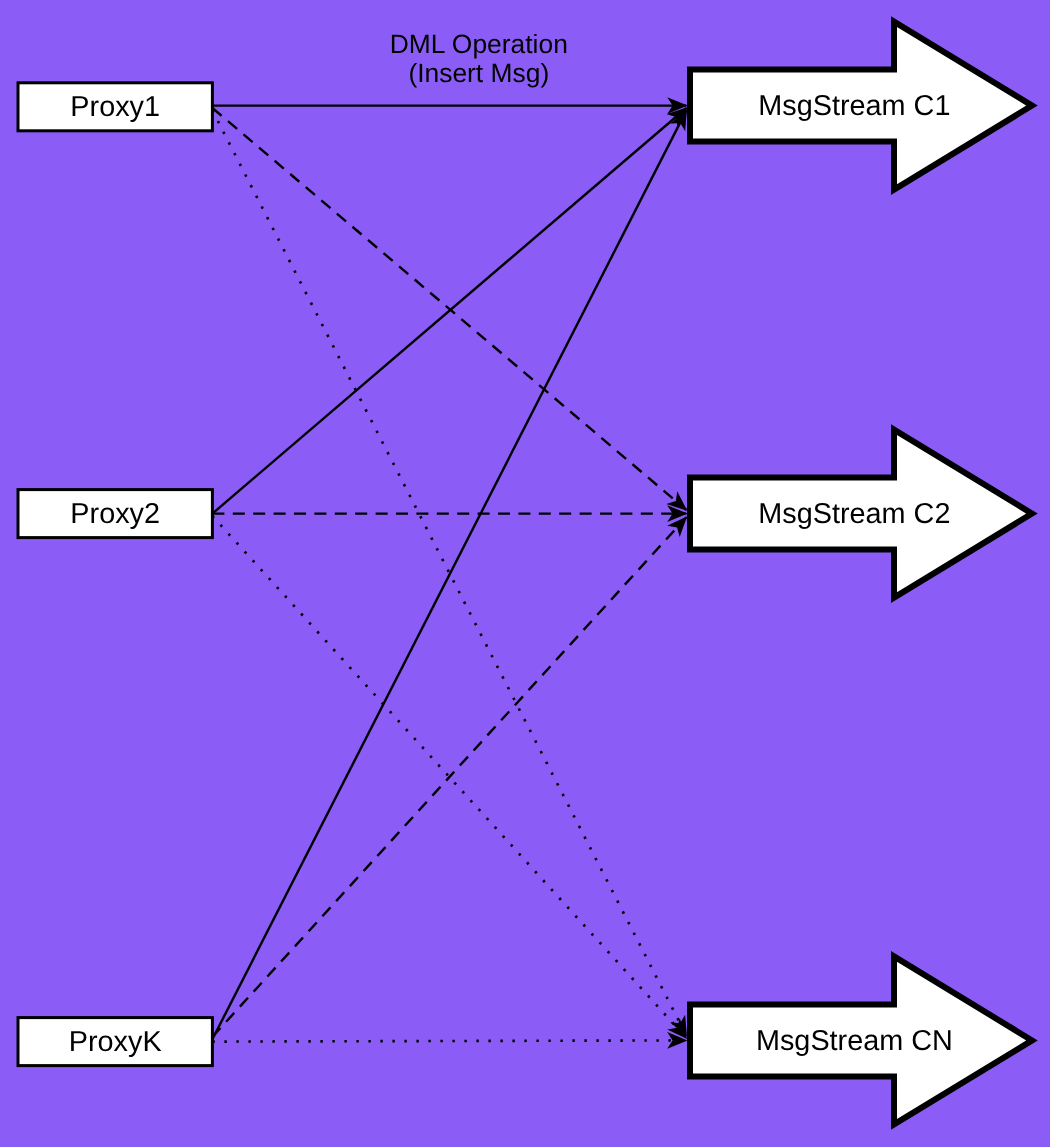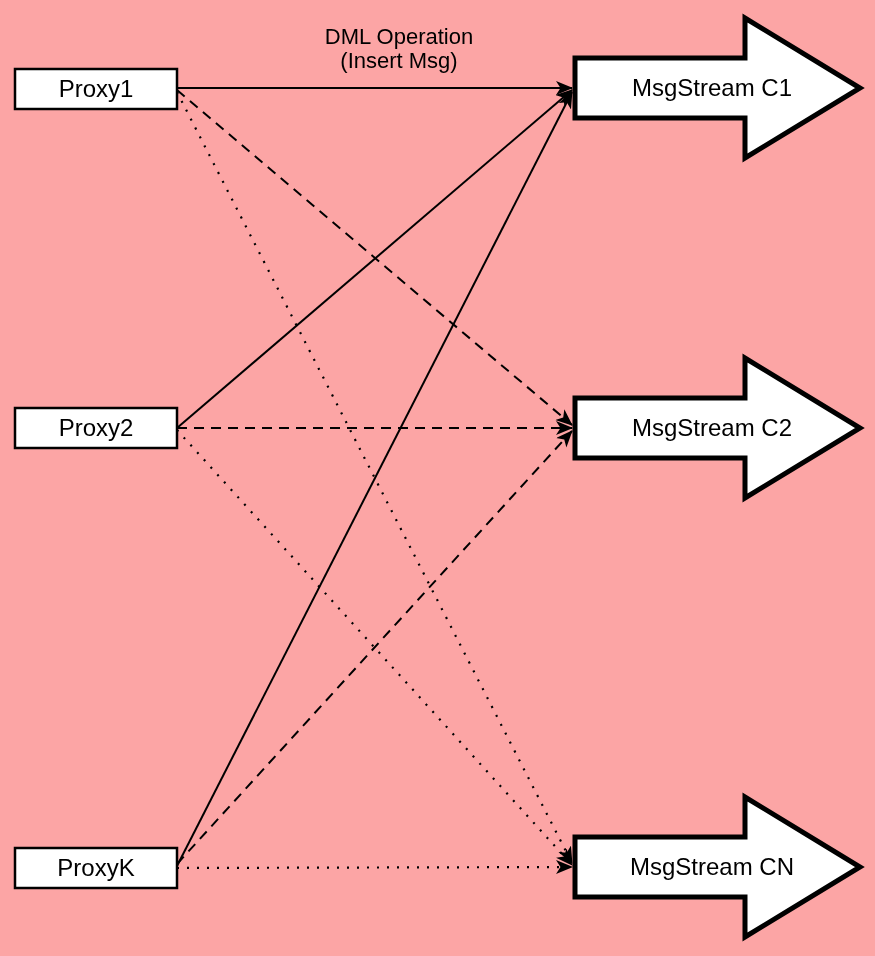--- a/index.html
+++ b/index.html
@@ -3,21 +3,21 @@
 <meta charset="utf-8">
 <style>
   html, body {
     margin: 0;
     padding: 0;
     background: #ffffff;
   }
   .canvas-wrap {
     width: 875px;
     height: 956px;
-    background: #fca5a5;
+    background: #8b5cf6;
     position: relative;
     overflow: hidden;
   }
   svg {
     display: block;
     font-family: "Liberation Sans", sans-serif;
   }
   .node-box {
     fill: #ffffff;
     stroke: #000000;

